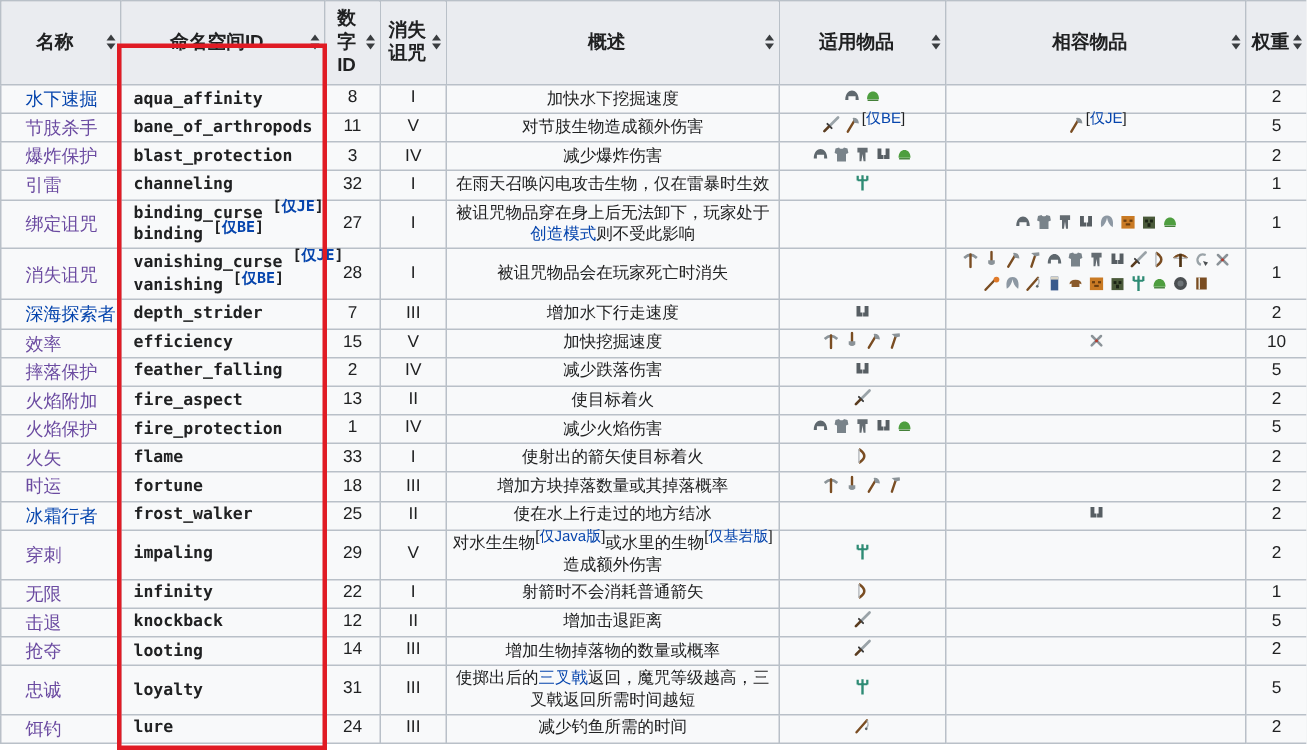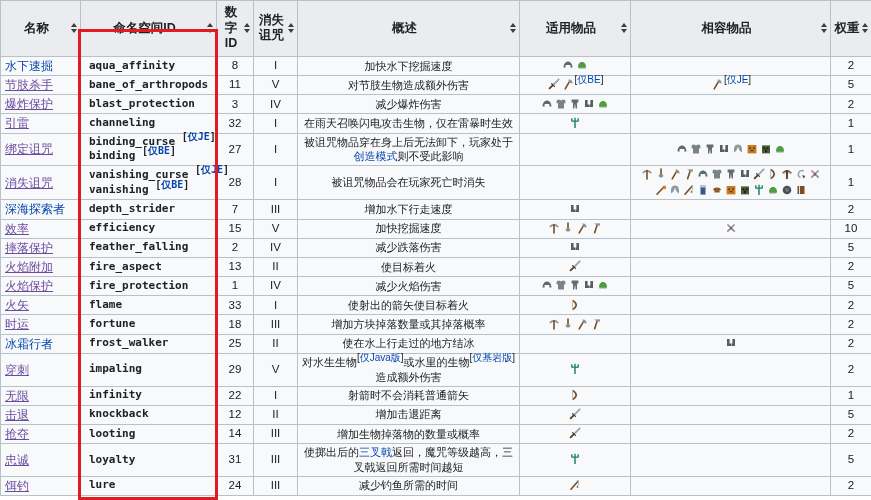--- a/index.html
+++ b/index.html
@@ -3,27 +3,27 @@
 <meta charset="utf-8">
 <style>
   html,body{margin:0;padding:0;background:#fff;}
   body{font-family:"Liberation Sans","DejaVu Sans",sans-serif;color:#202122;}
   .viewport{position:relative;width:871px;height:500px;overflow:hidden;background:#fff;}
   table{border-collapse:collapse;table-layout:fixed;width:871px;background:#f8f9fa;}
   th,td{border:1px solid #b9c0c8;box-sizing:border-box;}
   th{background:#eaecf0;font-size:12.5px;font-weight:bold;padding:4px 10px 4px 2px;position:relative;
      vertical-align:middle;text-align:center;line-height:1.25;}
   td{padding:1px 3px;text-align:center;vertical-align:middle;font-size:11.5px;line-height:1.35;}
-  td.c-name{text-align:left;padding-left:4px;font-size:12px;}
+  td.c-name{text-align:left;padding-left:16px;font-size:12px;}
   td.c-id{text-align:left;padding-left:8px;font-family:"DejaVu Sans Mono","Liberation Mono",monospace;
           font-size:11px;font-weight:bold;margin-top:28px;}
   td.c-ov{font-size:11px;}
   .idline{white-space:nowrap;}
   a.lk{color:#0645ad;text-decoration:none;cursor:pointer;}
-  a.lk.visited{color:#6b4ba1;text-decoration:underline;}
+  a.lk.visited{color:#6b4ba1;}
   sup.ed{font-size:10px;line-height:0;vertical-align:super;white-space:nowrap;}
   sup.ed .br{color:#202122;}
   .sort{display:inline-flex;flex-direction:column;gap:2px;position:absolute;right:3px;top:50%;
         transform:translateY(-50%);cursor:pointer;}
   .sort i{display:block;width:0;height:0;border-left:3.5px solid transparent;border-right:3.5px solid transparent;}
   .sort .u{border-bottom:4px solid #3a3d40;}
   .sort .d{border-top:4px solid #3a3d40;}
   .iw{display:inline-block;line-height:0;margin:0 1px;vertical-align:-2px;cursor:pointer;}
   .it{width:12px;height:12px;display:inline-block;}
   .red-box{position:absolute;left:78px;top:29px;width:140px;height:471px;

